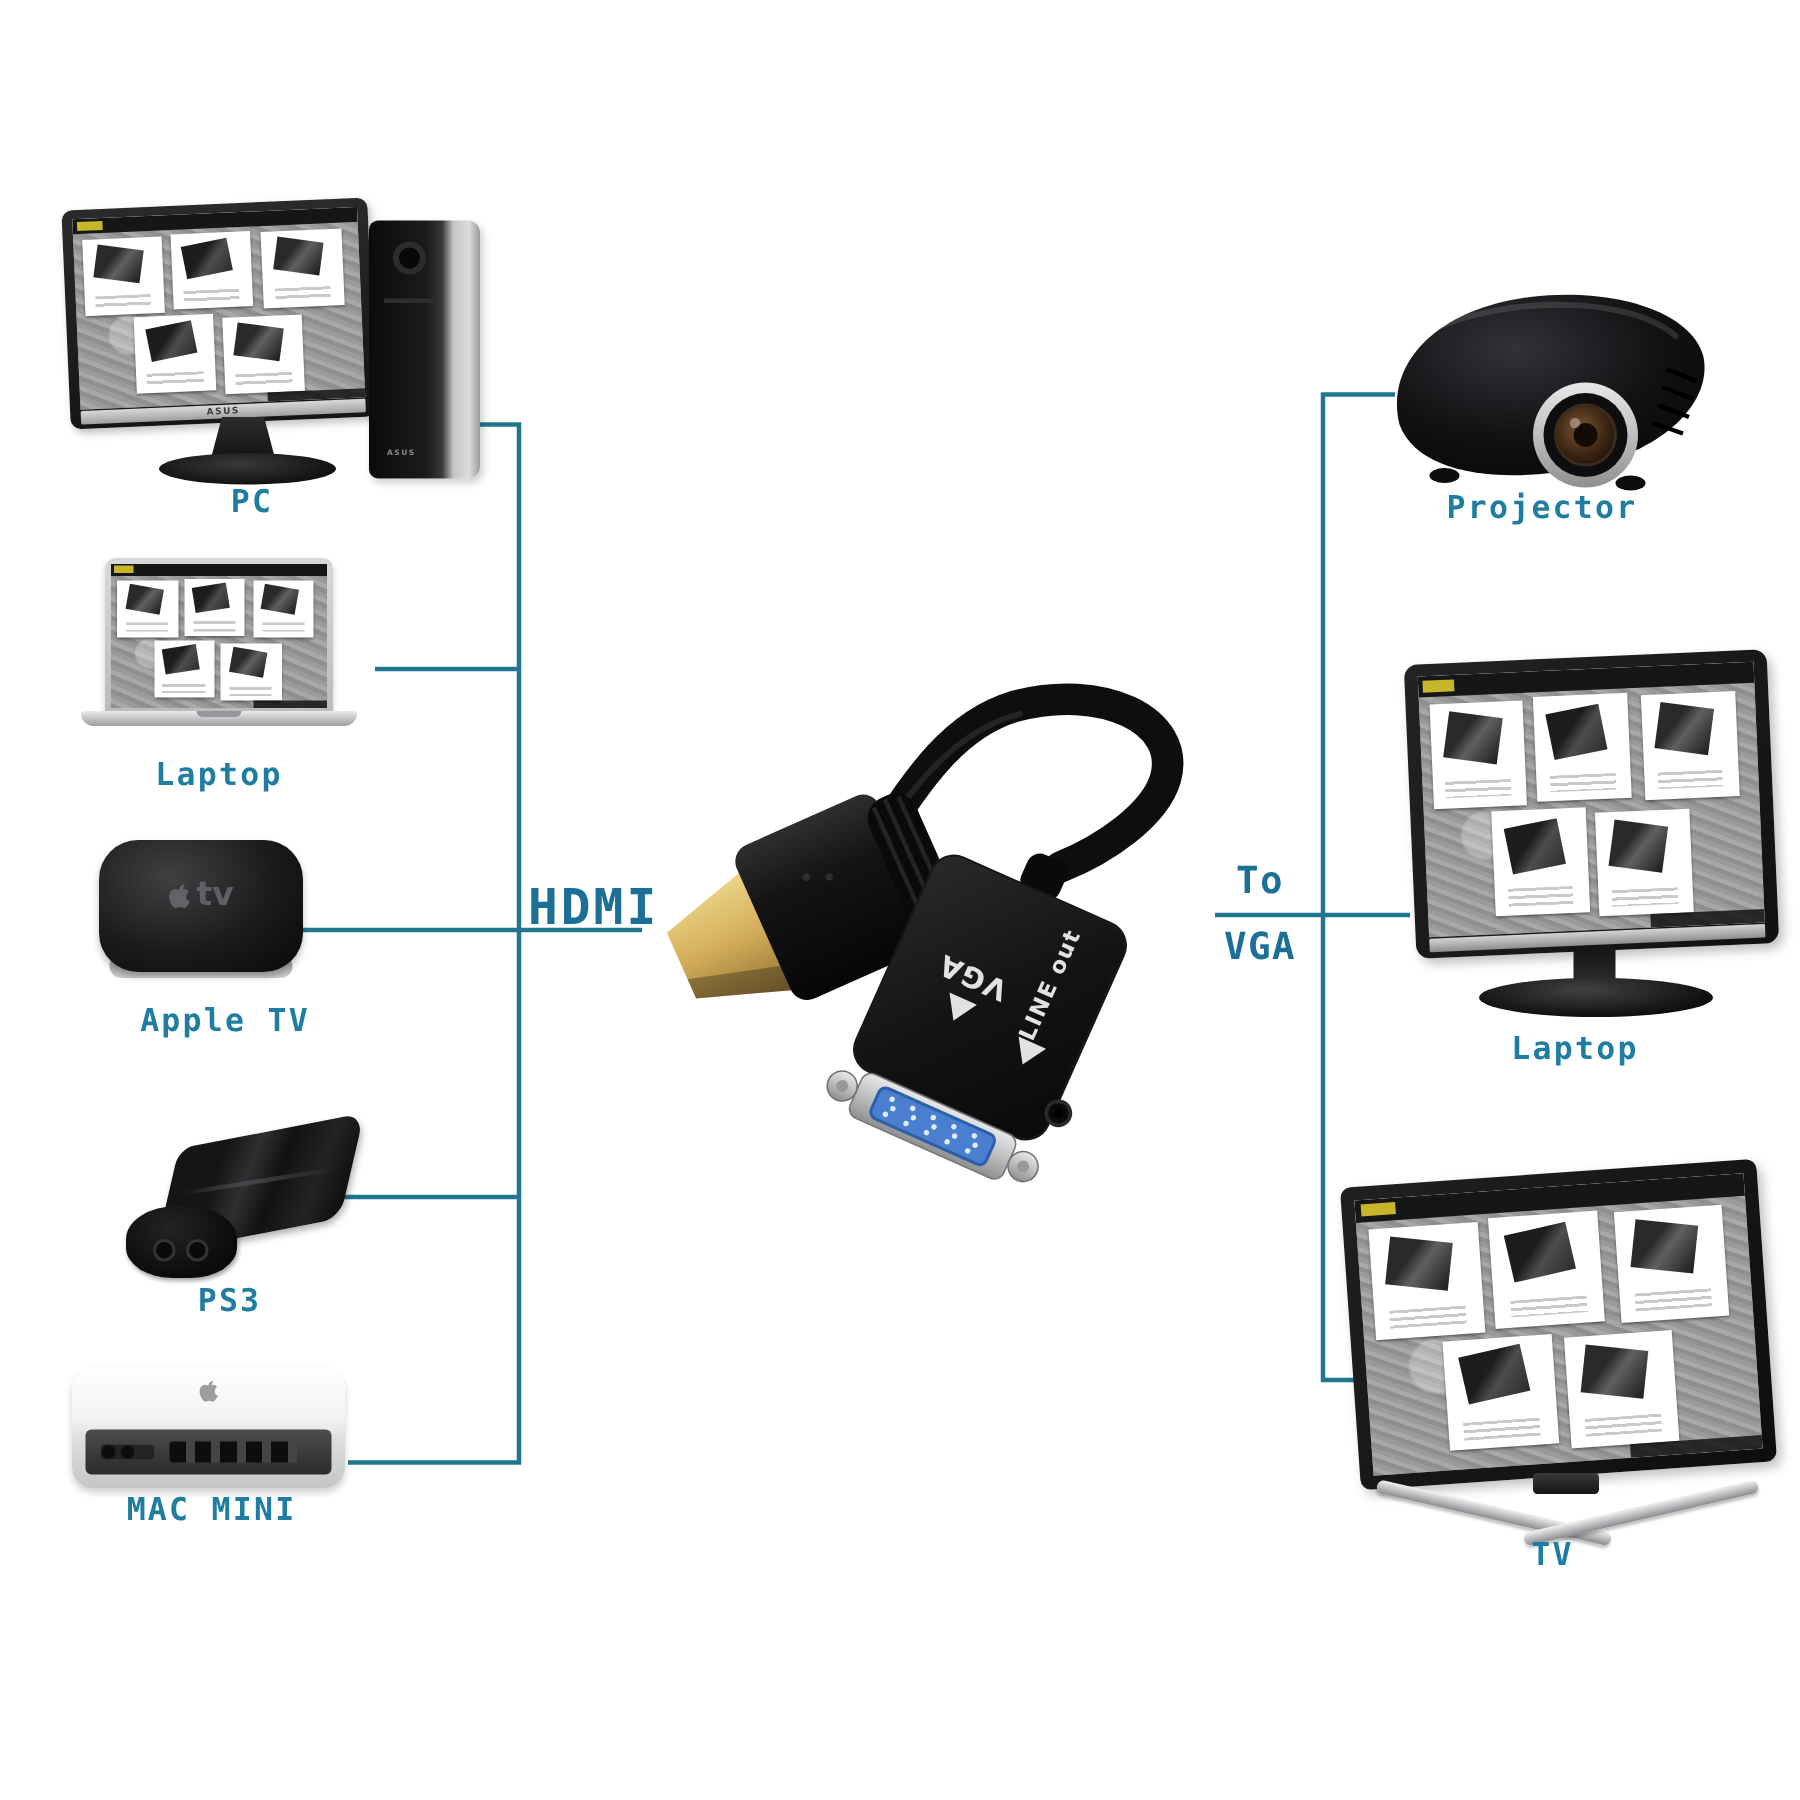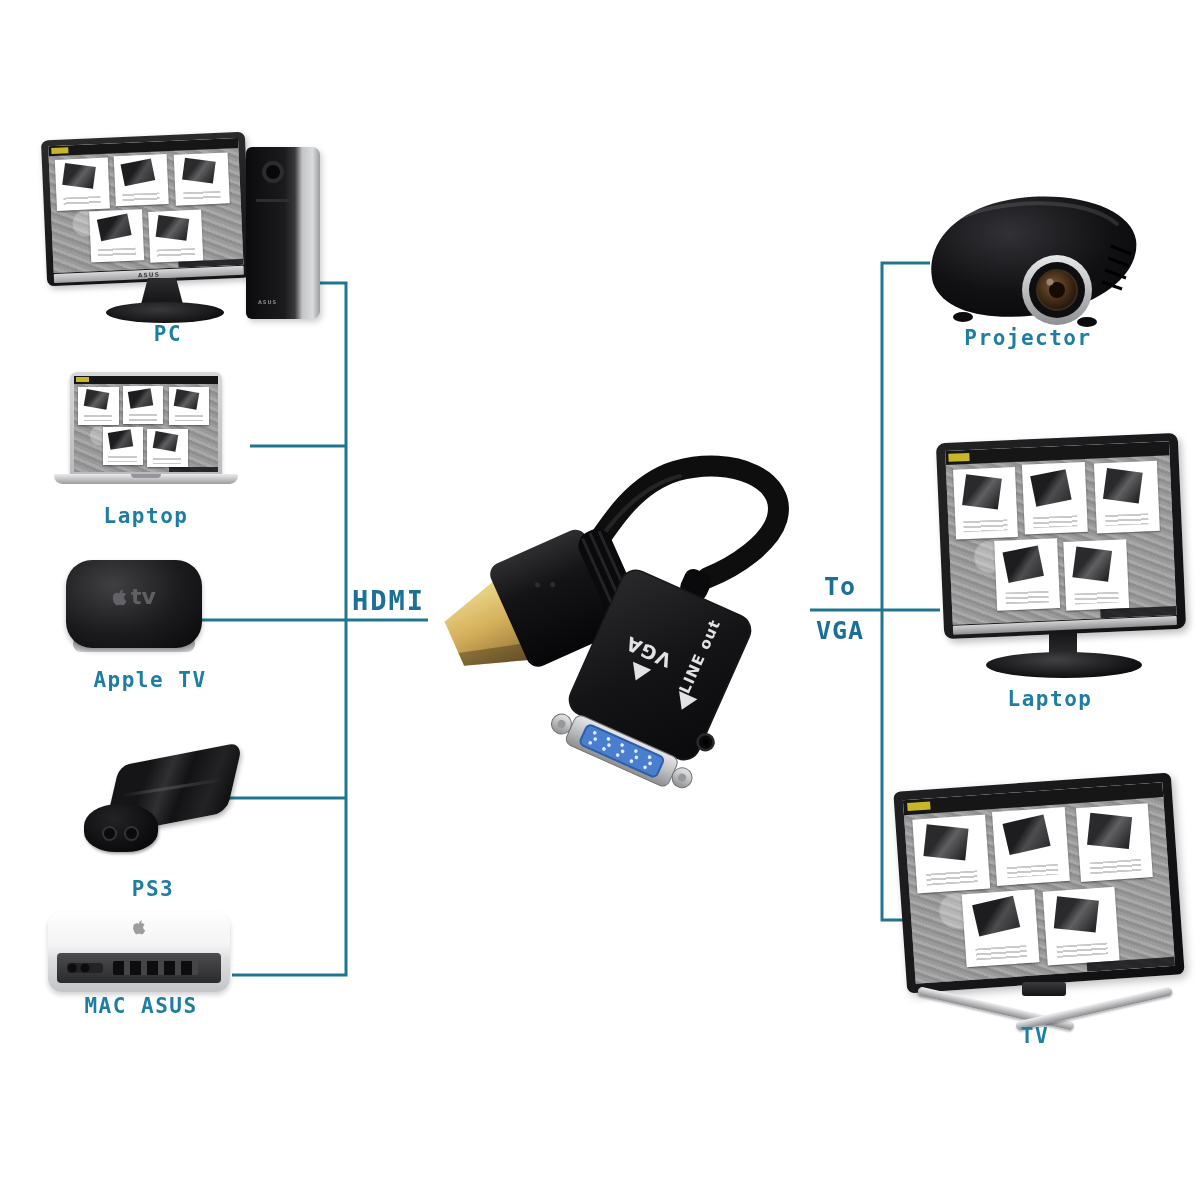--- a/index.html
+++ b/index.html
@@ -18,21 +18,21 @@
     font-weight:bold; color:#1f7da1;
     font-size:21px; letter-spacing:1.5px; white-space:nowrap;
     transform:translateX(-50%);
   }
   .conn-label {
     position:absolute; z-index:3;
     font-family:"DejaVu Sans Mono", monospace;
     font-weight:bold; color:#1c7095;
     white-space:nowrap;
   }
-  .lbl-hdmi { font-size:27px; letter-spacing:2px; }
+  .lbl-hdmi { font-size:33px; letter-spacing:2px; }
   .lbl-to, .lbl-vga { font-size:25px; letter-spacing:1px; transform:translateX(-50%); }
 
   
   .collage {
     position:absolute; overflow:hidden;
     background:
       radial-gradient(circle at 18% 62%, rgba(255,255,255,.28) 0 7%, transparent 8%),
       radial-gradient(circle at 82% 30%, rgba(0,0,0,.18) 0 6%, transparent 7%),
       radial-gradient(circle at 55% 80%, rgba(0,0,0,.15) 0 5%, transparent 6%),
       repeating-linear-gradient(23deg, #8f8f8f 0 3px, #a8a8a8 3px 6px, #9a9a9a 6px 9px),
@@ -336,31 +336,31 @@
   </div>
   <span class="dev-label" style="left:150px; top:668px;">Apple TV</span>
 
   <div class="device ps3">
     <div class="ps3-body"></div>
     <div class="ps3-pad">
       <div class="ps3-stick s-left"></div>
       <div class="ps3-stick s-right"></div>
     </div>
   </div>
-  <span class="dev-label" style="left:153px; top:877px;text-align:right;">PS3</span>
+  <span class="dev-label" style="left:153px; top:855px;text-align:right;">PS3</span>
 
   <div class="device macmini">
     <div class="mini-body">
       <svg class="mini-logo" width="13" height="16" viewBox="0 0 14 17">
         <path fill="#9c9d9f" d="M11.4 9.1c0-2 1.6-3 1.7-3.1-.9-1.4-2.4-1.6-2.9-1.6-1.2-.1-2.4.7-3 .7-.6 0-1.6-.7-2.6-.7-1.3 0-2.6.8-3.3 2-1.4 2.4-.4 6 1 8 .7 1 1.5 2.1 2.5 2 1 0 1.4-.6 2.6-.6 1.2 0 1.5.6 2.6.6 1.1 0 1.8-1 2.5-2 .8-1.1 1.1-2.2 1.1-2.3-.1 0-2.2-.9-2.2-3zM9.3 4.2c.5-.7.9-1.6.8-2.6-.8 0-1.7.5-2.3 1.2-.5.6-.9 1.5-.8 2.4.9.1 1.8-.4 2.3-1z"></path>
       </svg>
       <div class="mini-ports"></div>
     </div>
   </div>
-  <span class="dev-label" style="left:141px; top:994px;">MAC ASUS</span>
+  <span class="dev-label" style="left:141px; top:994px;">MAC MINI</span>
 
   <span class="conn-label lbl-hdmi" style="left:352px; top:585px;">HDMI</span>
   <span class="conn-label lbl-to" style="left:840px; top:572px;">To</span>
   <span class="conn-label lbl-vga" style="left:840px; top:616px;">VGA</span>
 
   <span class="dev-label" style="left:1028px; top:326px;">Projector</span>
 
   <div class="device display">
     <div class="disp-frame">
       <div class="collage">

